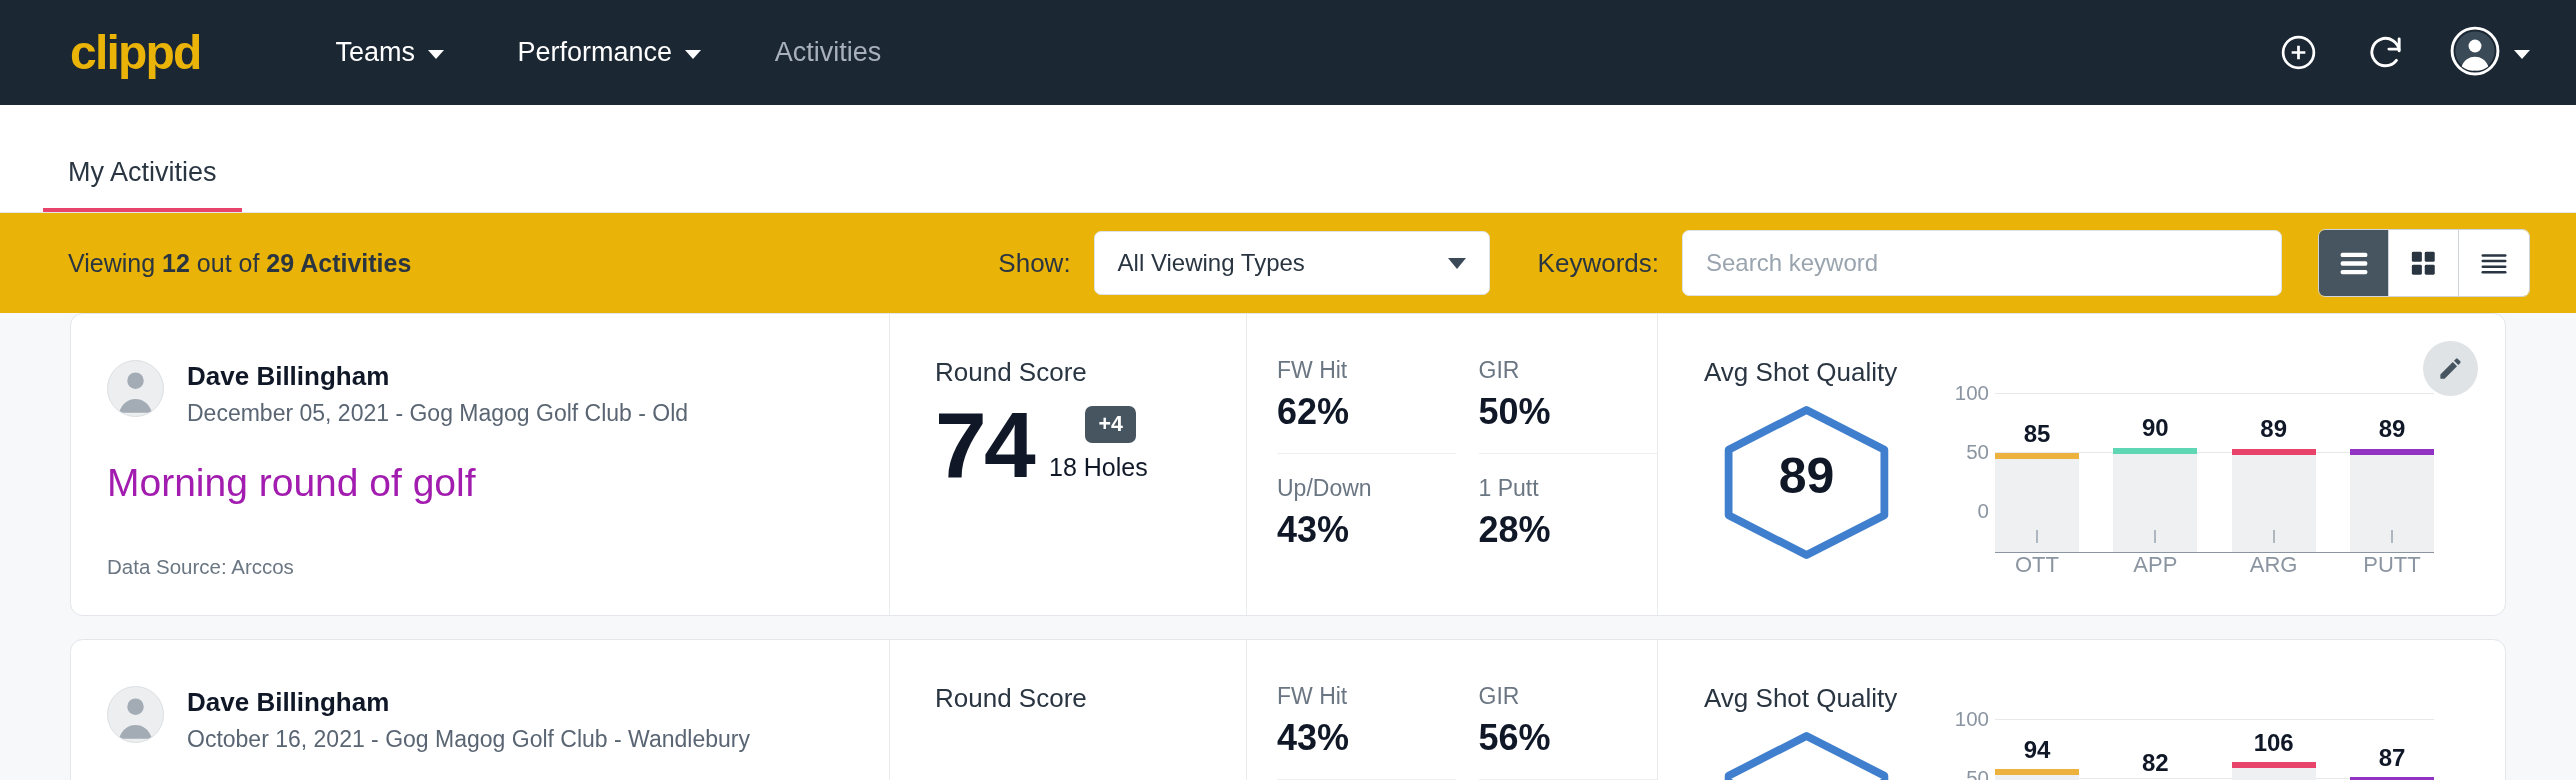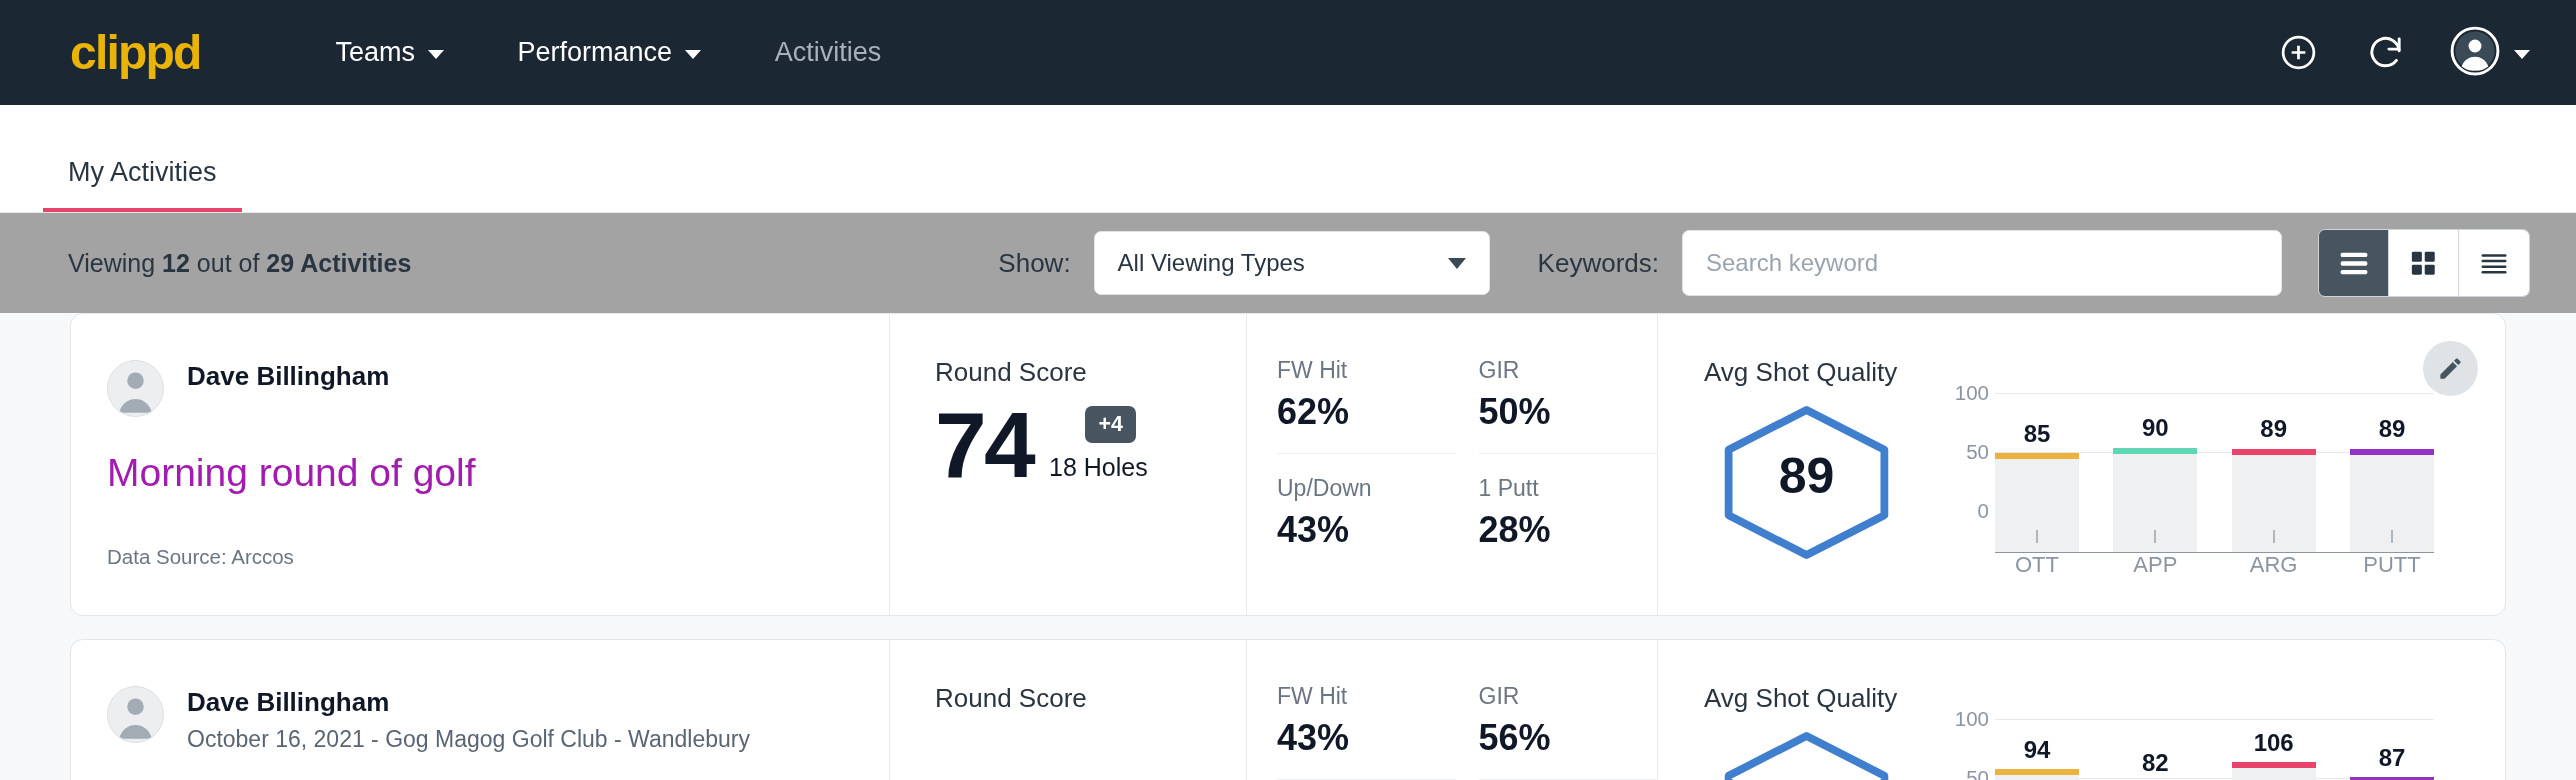--- a/index.html
+++ b/index.html
@@ -66,21 +66,21 @@
     cursor: pointer;
   }
   .tab.active { border-bottom-color: #e8436b; color: #2a3542; }
 
   
   .filterbar {
     height: 100px;
     display: flex;
     align-items: center;
     padding: 0 46px 0 68px;
-    background: #a3a3a3;
+    background: #eab308;
   }
   .viewing { font-size: 25px; color: #2a3542; }
   .viewing b { font-weight: 700; }
   .filter-right {
     margin-left: auto;
     display: flex;
     align-items: center;
     gap: 0;
   }
   .flabel { font-size: 26px; color: #2a3542; margin-right: 23px; }
@@ -348,20 +348,21 @@
     <div class="col-info">
       <div class="who">
         <div class="av">
           <svg width="57" height="57" viewBox="0 0 24 24">
             <circle cx="12" cy="9" r="3.6" fill="#a3acb5"></circle>
             <path d="M4.8 23c1.2-4 4-6 7.2-6s6 2 7.2 6z" fill="#a3acb5"></path>
           </svg>
         </div>
         <div>
           <div class="who-name">Dave Billingham</div>
+          <div class="who-sub">December 05, 2021 - Gog Magog Golf Club - Old</div>
         </div>
       </div>
       <div class="card-title">Morning round of golf</div>
       <div class="datasrc">Data Source: Arccos</div>
     </div>
 
     <div class="col-score">
       <div class="sectlabel">Round Score</div>
       <div class="scorerow">
         <span class="bignum">74</span>

